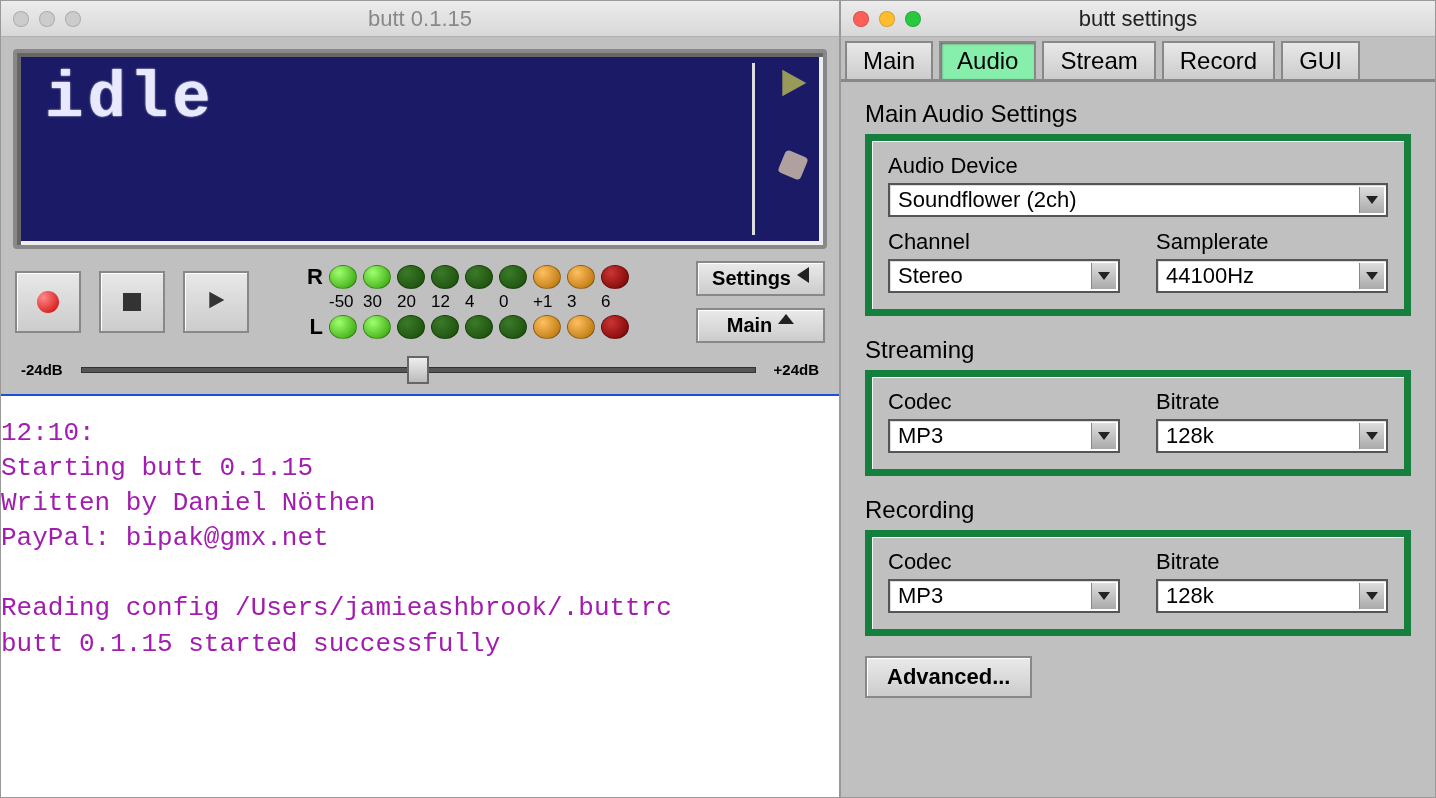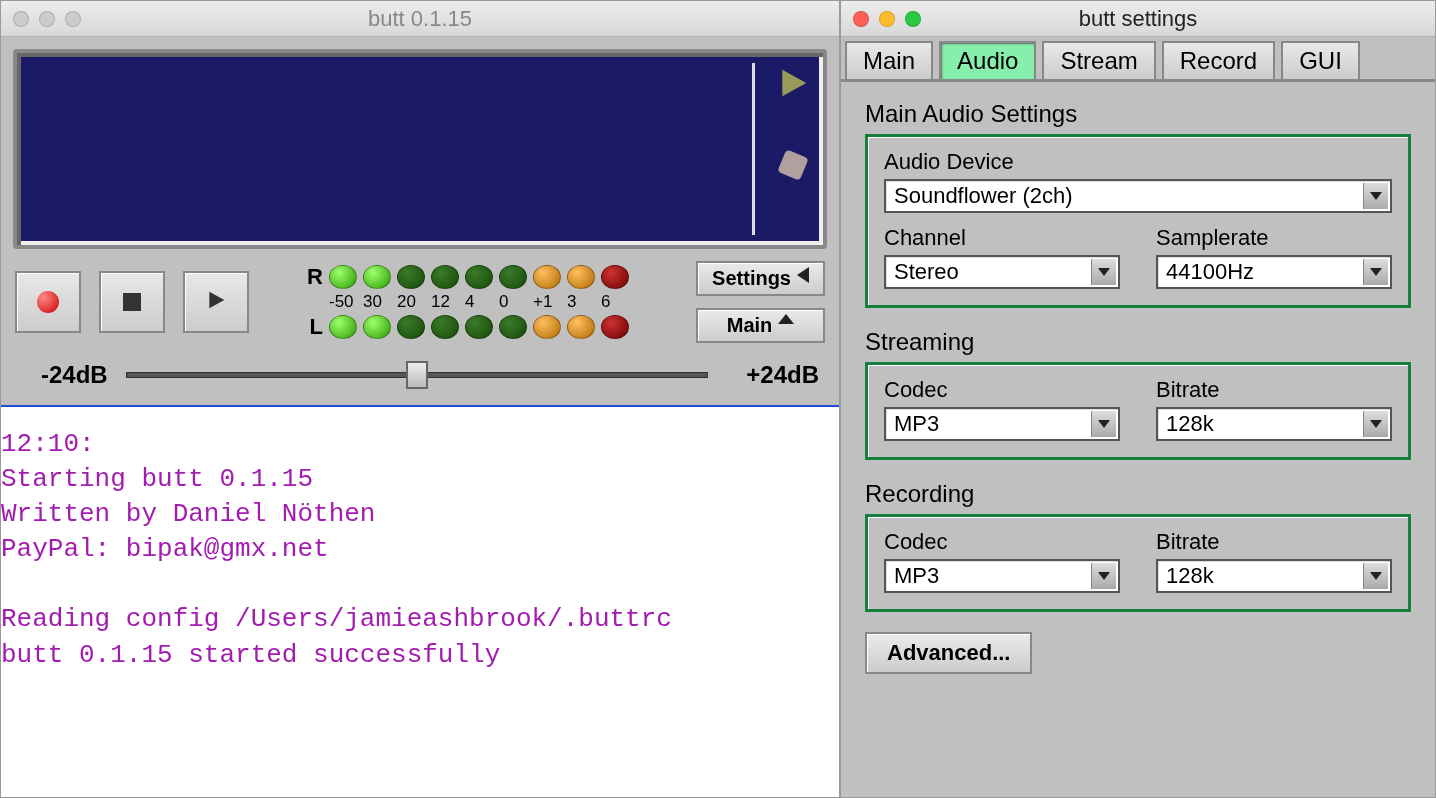--- a/index.html
+++ b/index.html
@@ -172,21 +172,21 @@
   gap: 6px;
 }
 
 
 .gain-row {
   display: flex;
   align-items: center;
   padding: 10px 20px 16px 20px;
   gap: 12px;
 }
-.gain-label { font-size: 24px; font-weight: bold; margin-left: 20px; }
+.gain-label { font-size: 15px; font-weight: bold; }
 .slider-track {
   flex: 1;
   height: 6px;
   background: #555;
   border: 1px solid #333;
   position: relative;
   margin: 0 6px;
 }
 .slider-thumb {
   position: absolute;
@@ -233,21 +233,21 @@
 .settings-body {
   flex: 1;
   padding: 18px 24px;
   display: flex;
   flex-direction: column;
   gap: 20px;
   background: #c0c0c0;
 }
 .section-title { font-size: 24px; margin-bottom: 6px; }
 .groupbox {
-  border: 3px solid #15803d;
+  border: 7px solid #15803d;
   box-shadow: inset 1px 1px 0 #fff;
   padding: 12px 16px 16px 16px;
   display: flex;
   flex-direction: column;
   gap: 12px;
   background: #c0c0c0;
 }
 .field-row { display: flex; gap: 36px; justify-content: center; }
 .field { display: flex; flex-direction: column; gap: 4px; flex: 1; }
 .field-label { font-size: 22px; }
@@ -304,20 +304,21 @@
     <div class="traffic">
       <div class="dot inactive"></div>
       <div class="dot inactive"></div>
       <div class="dot inactive"></div>
     </div>
     <div class="titlebar-title">butt 0.1.15</div>
   </div>
 
   <div class="main-body">
     <div class="lcd-panel">
+      <div class="lcd-text">idle</div>
       <div class="lcd-divider"></div>
       <div class="lcd-sidebuttons">
         <div class="lcd-play-icon">
           <svg viewBox="0 0 24 24">
               <polygon points="4,2 22,12 4,22" fill="#99995a"></polygon>
             </svg>
         </div>
         <div class="lcd-rec-icon"></div>
       </div>
     </div>

